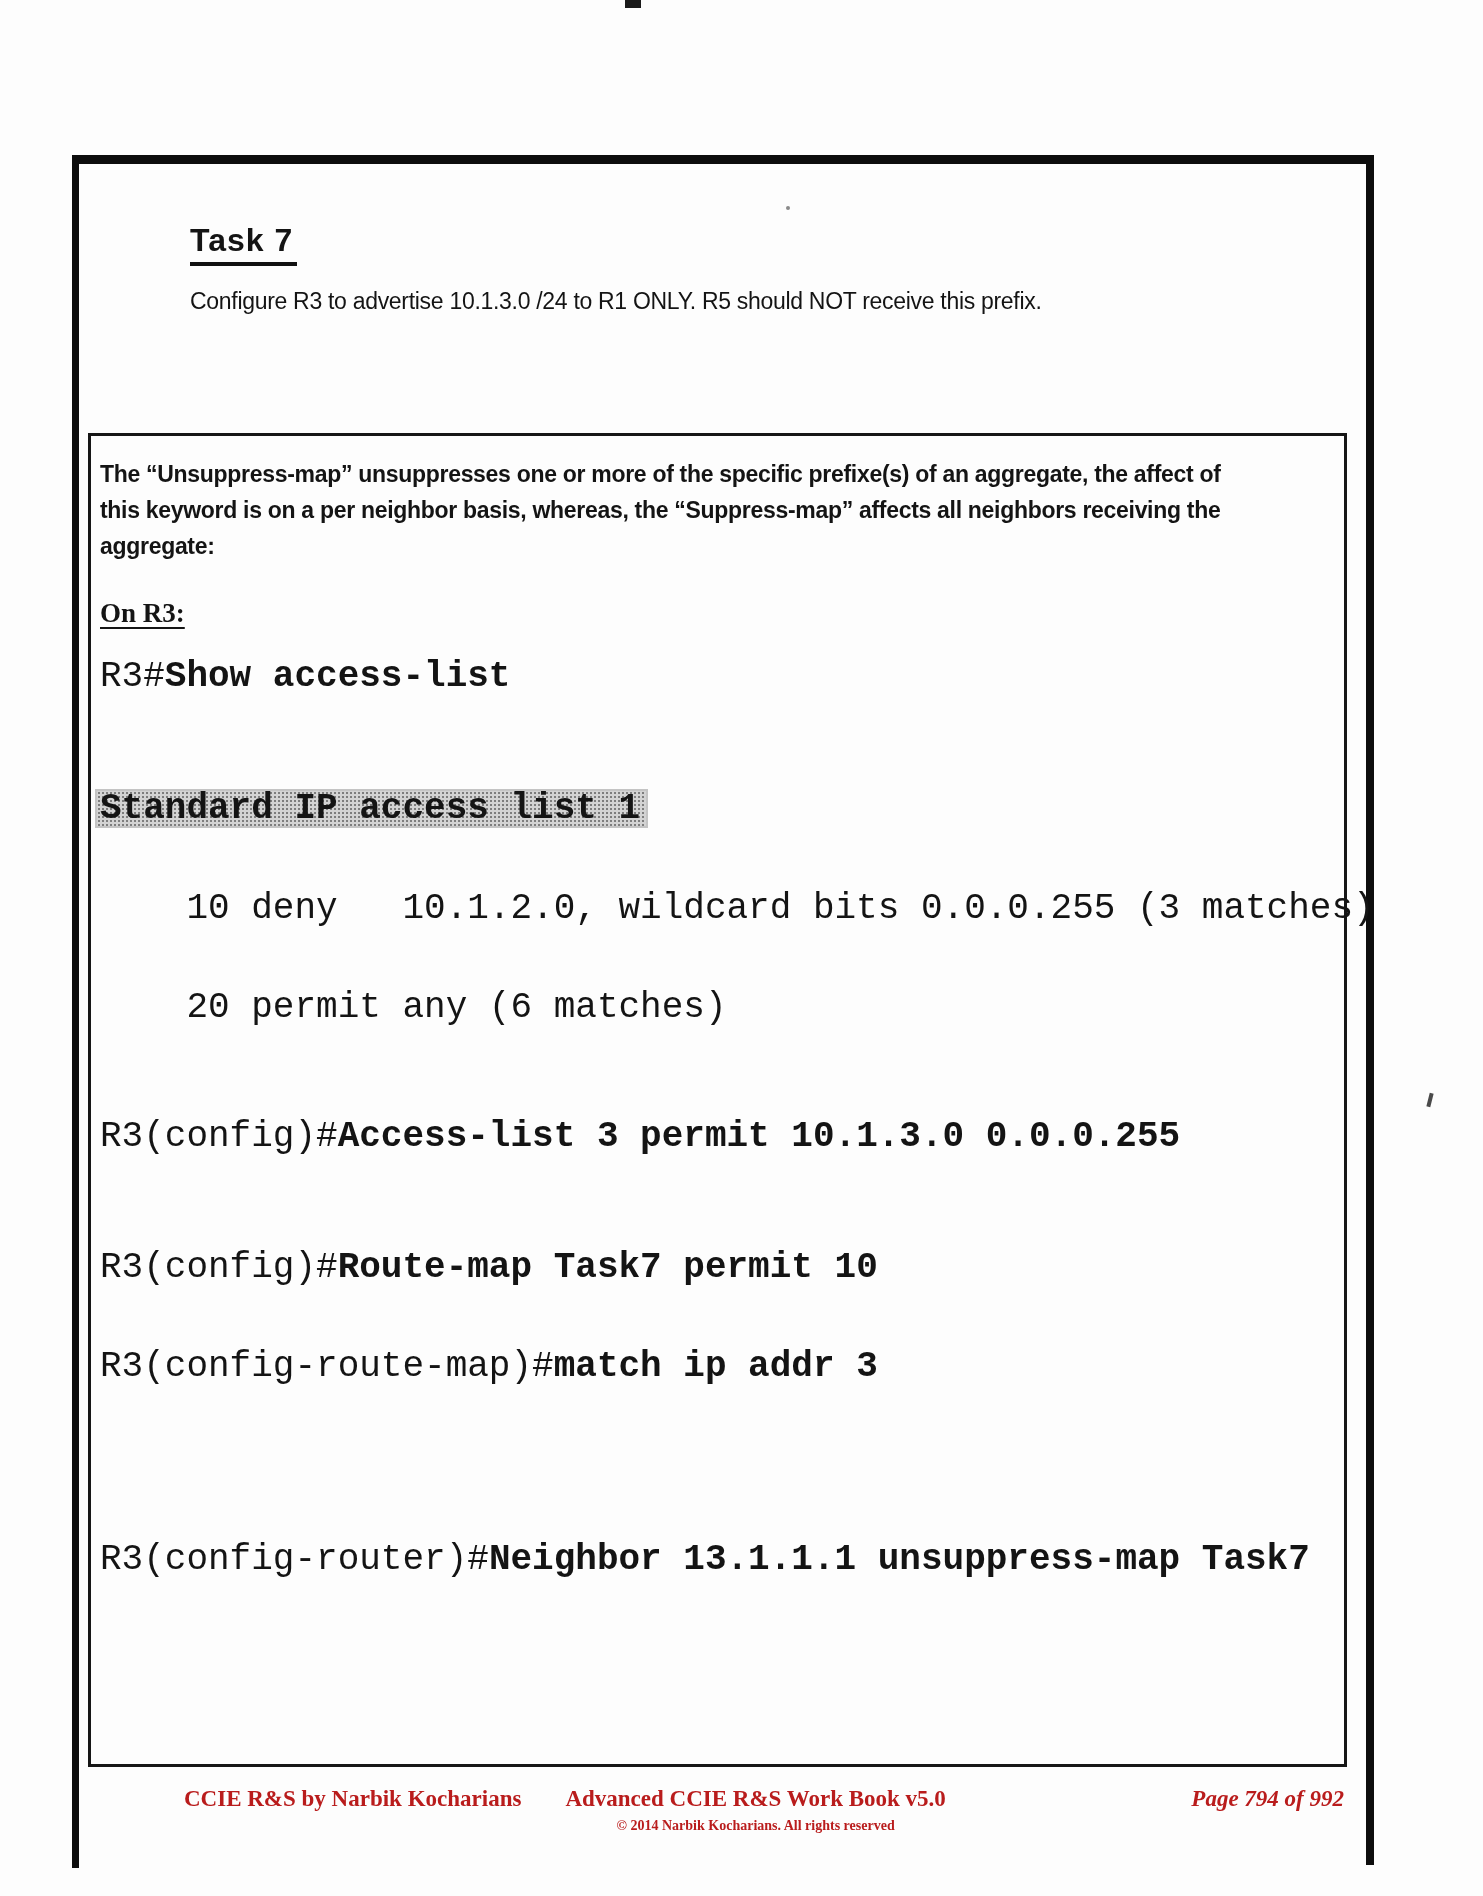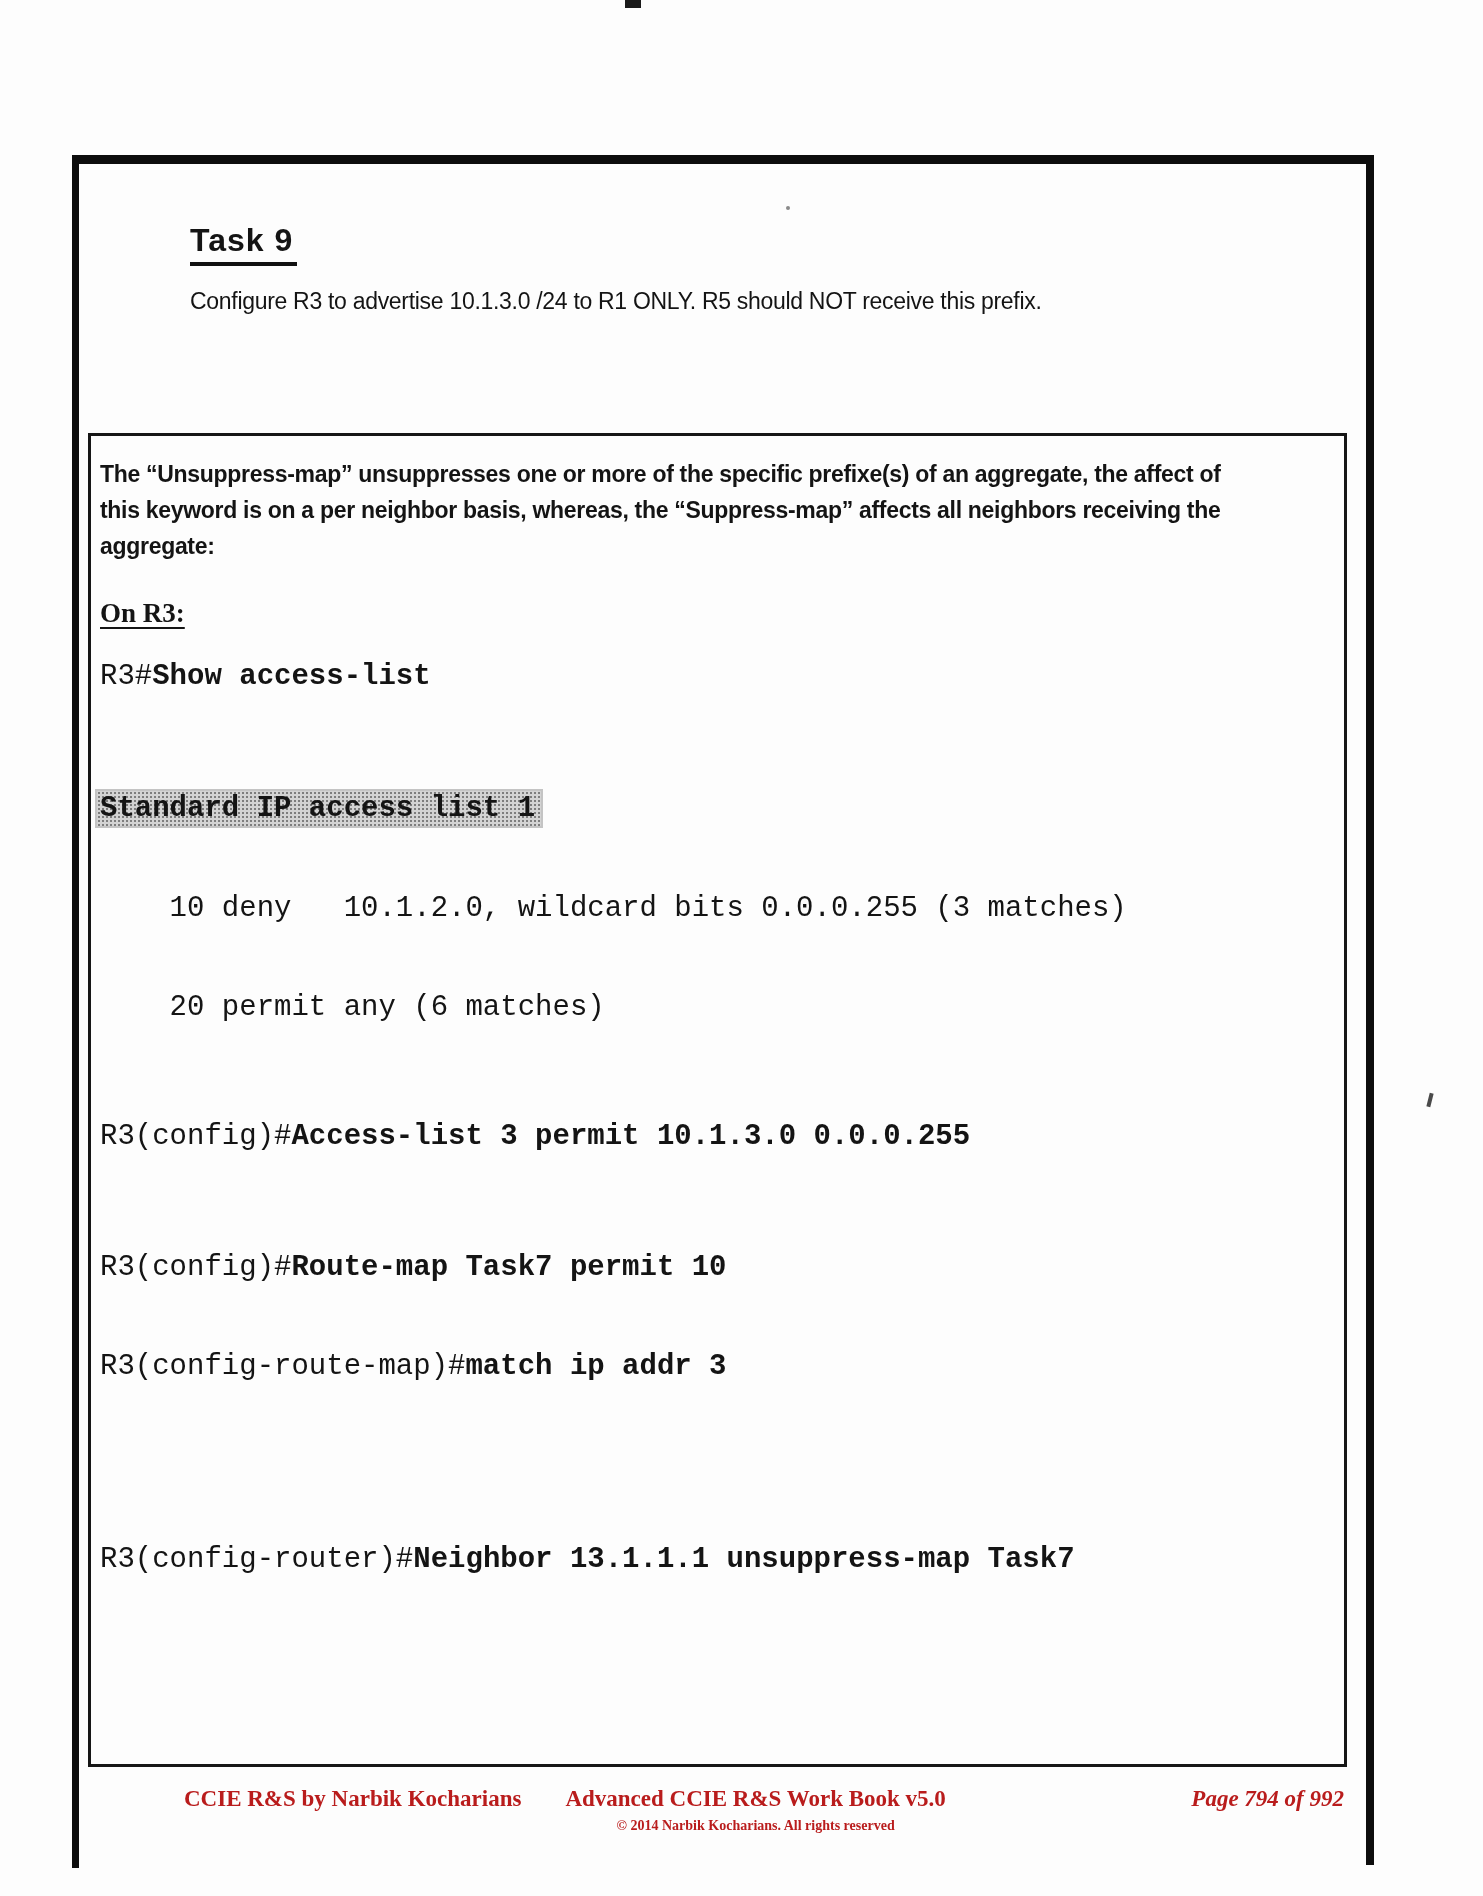--- a/index.html
+++ b/index.html
@@ -41,21 +41,21 @@
     letter-spacing:-0.3px;white-space:pre-line;margin:0;
   }
   .serif-head{
     font-family:"Liberation Serif",serif;
     font-size:27px;font-weight:bold;margin:0;
     text-decoration:underline;text-decoration-thickness:2px;text-underline-offset:5px;
     line-height:34px;
   }
   .mono{
     font-family:"Liberation Mono","DejaVu Sans Mono",monospace;
-    font-size:29px;line-height:33px;white-space:pre;margin:0;
+    font-size:36px;line-height:33px;white-space:pre;margin:0;
     font-variant-ligatures:none;
   }
   .mono .cmd{font-weight:bold;}
   .hl{
     background-color:#d3d3d3;
     background-image:radial-gradient(circle, rgba(55,55,55,0.55) 1px, rgba(0,0,0,0) 1.5px);
     background-size:4px 4px;
     box-shadow:0 0 0 2px #c4c4c4;
   }
   .hl-line{display:inline-block;font-weight:bold;padding:1px 6px 1px 3px;margin-left:-3px;}
@@ -85,21 +85,21 @@
 <div class="page">
 
   <div class="frame-top"></div>
   <div class="frame-left"></div>
   <div class="frame-right"></div>
 
   <div class="artifact-dash"></div>
   <div class="artifact-tick"></div>
   <div class="artifact-dot"></div>
 
-  <div class="task-title">Task 9</div>
+  <div class="task-title">Task 7</div>
   <div class="task-desc">Configure R3 to advertise 10.1.3.0 /24 to R1 ONLY. R5 should NOT receive this prefix.</div>
 
   <div class="content-box">
 
     <p class="par">The “Unsuppress-map” unsuppresses one or more of the specific prefixe(s) of an aggregate, the affect of
 this keyword is on a per neighbor basis, whereas, the “Suppress-map” affects all neighbors receiving the
 aggregate:</p>
 
     <h2 class="serif-head mt-head1">On R3:</h2>
 

